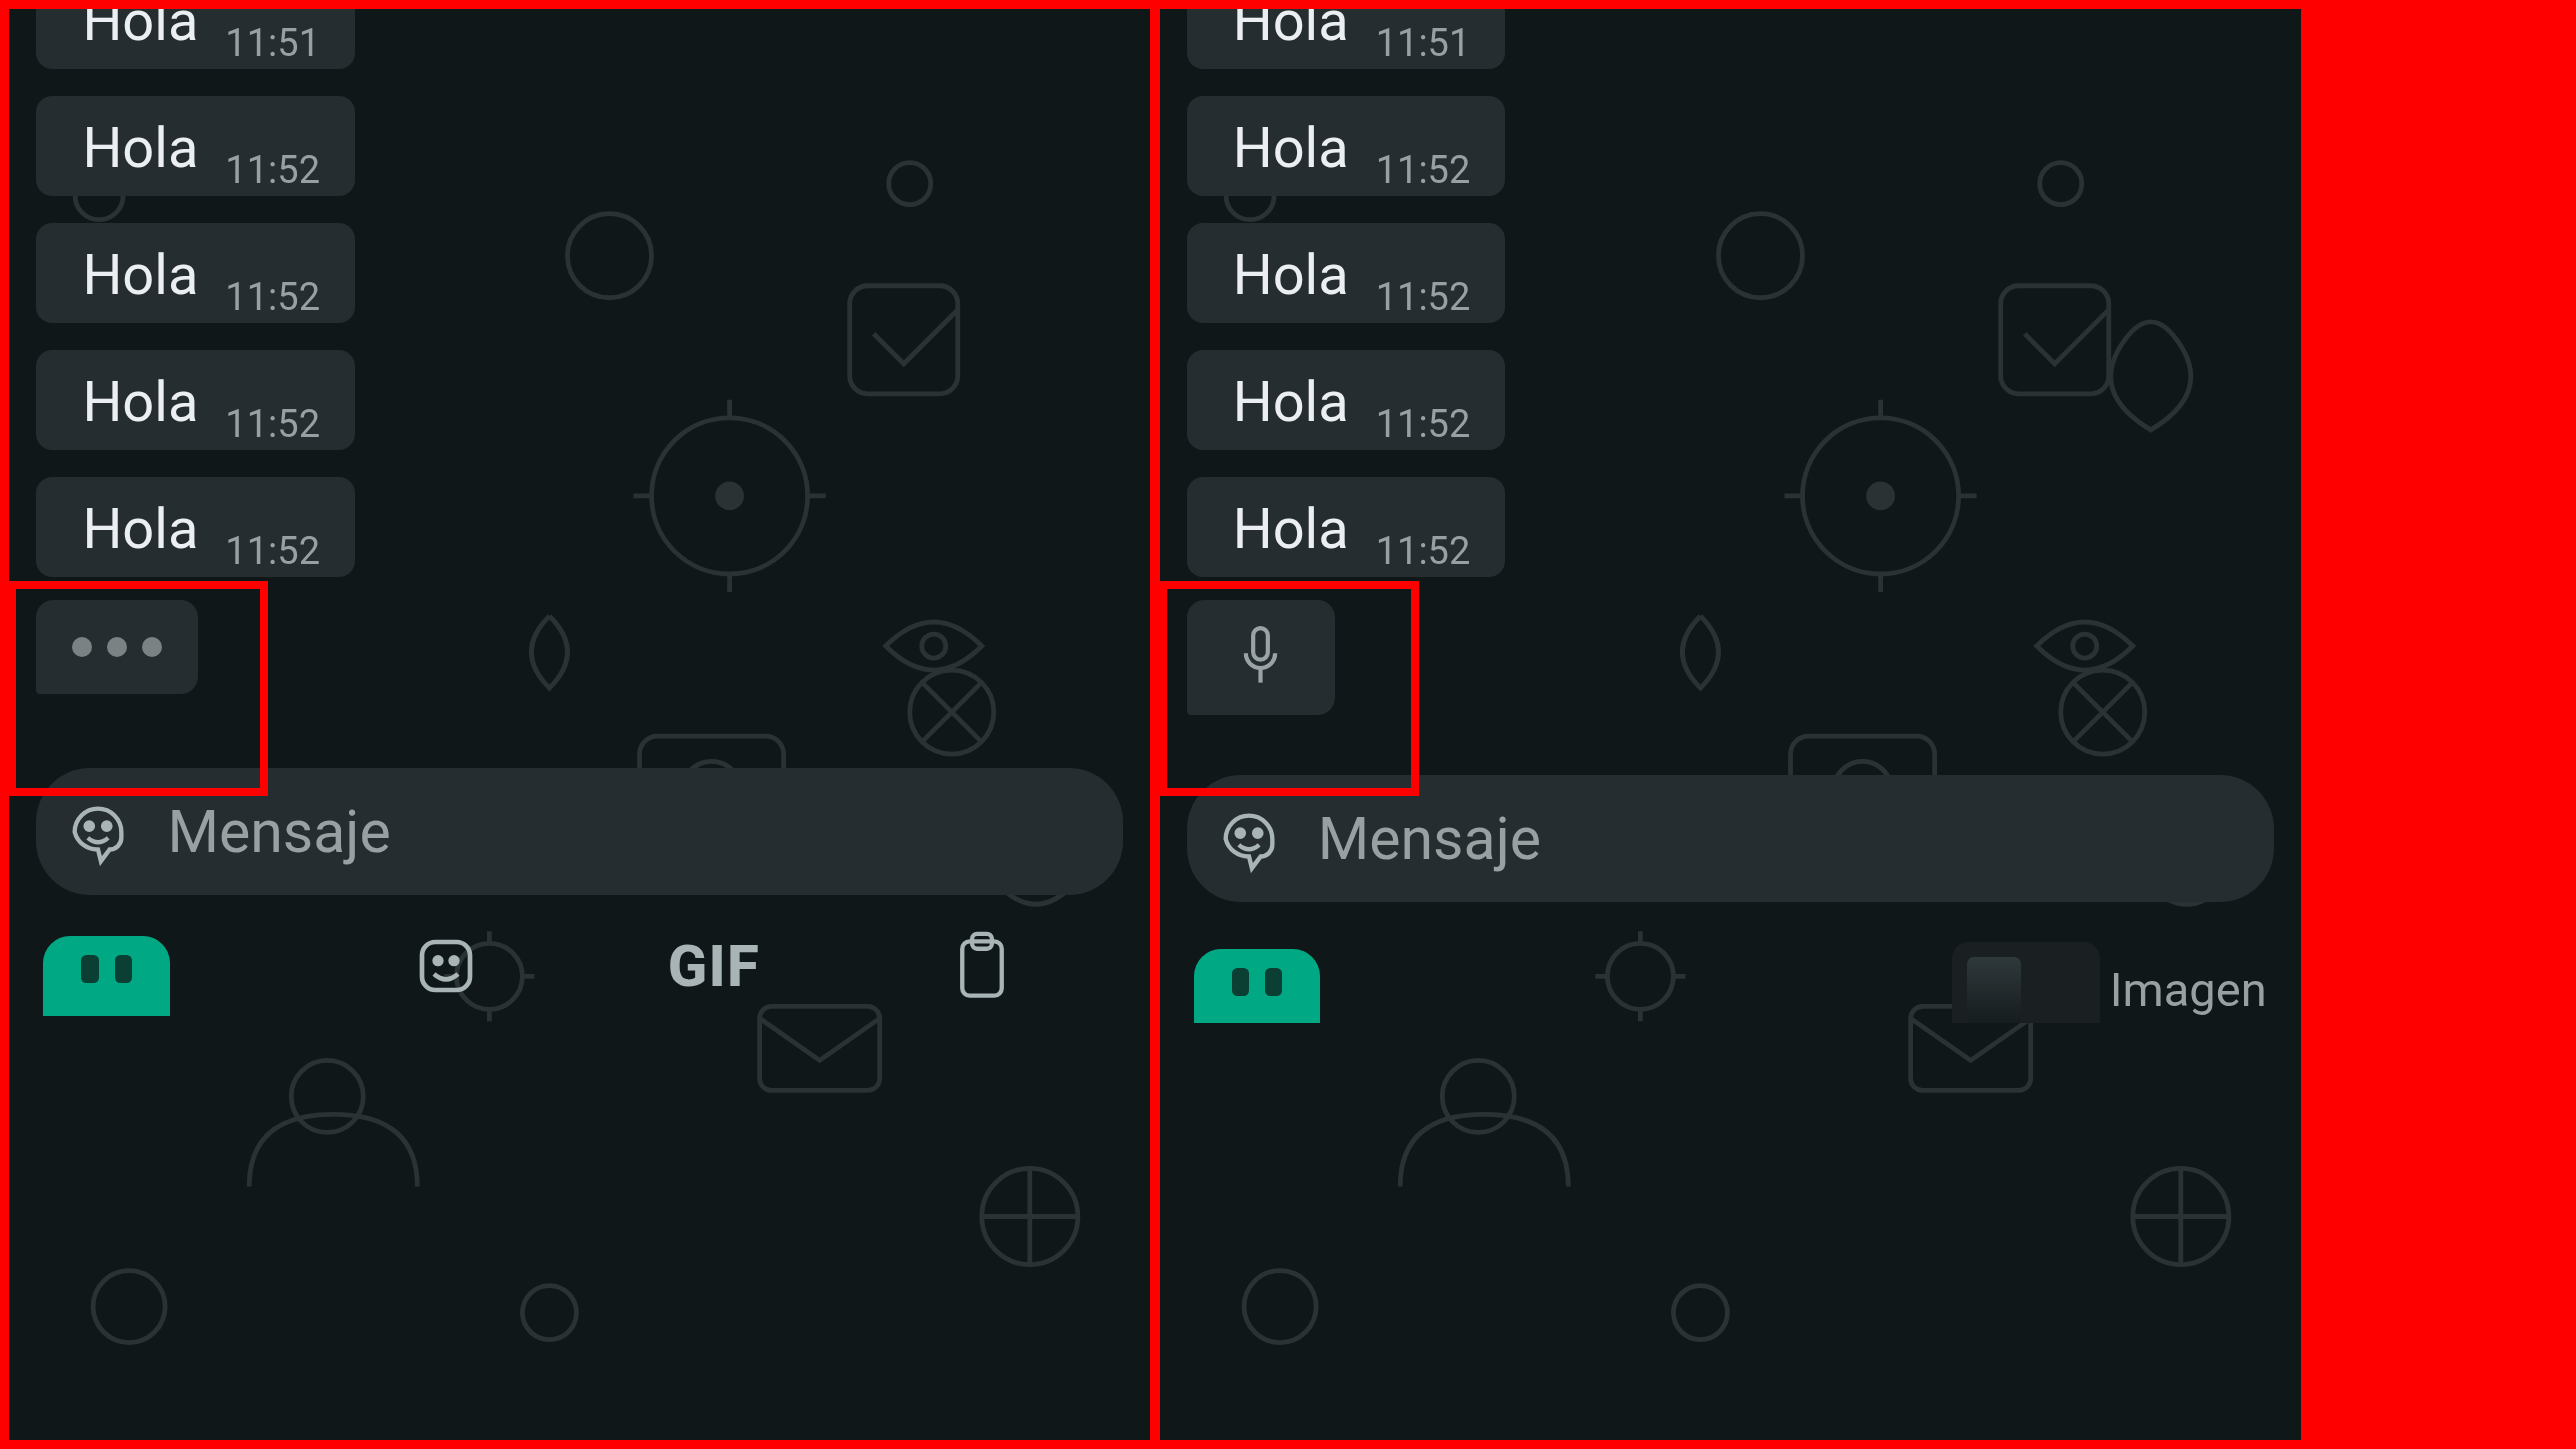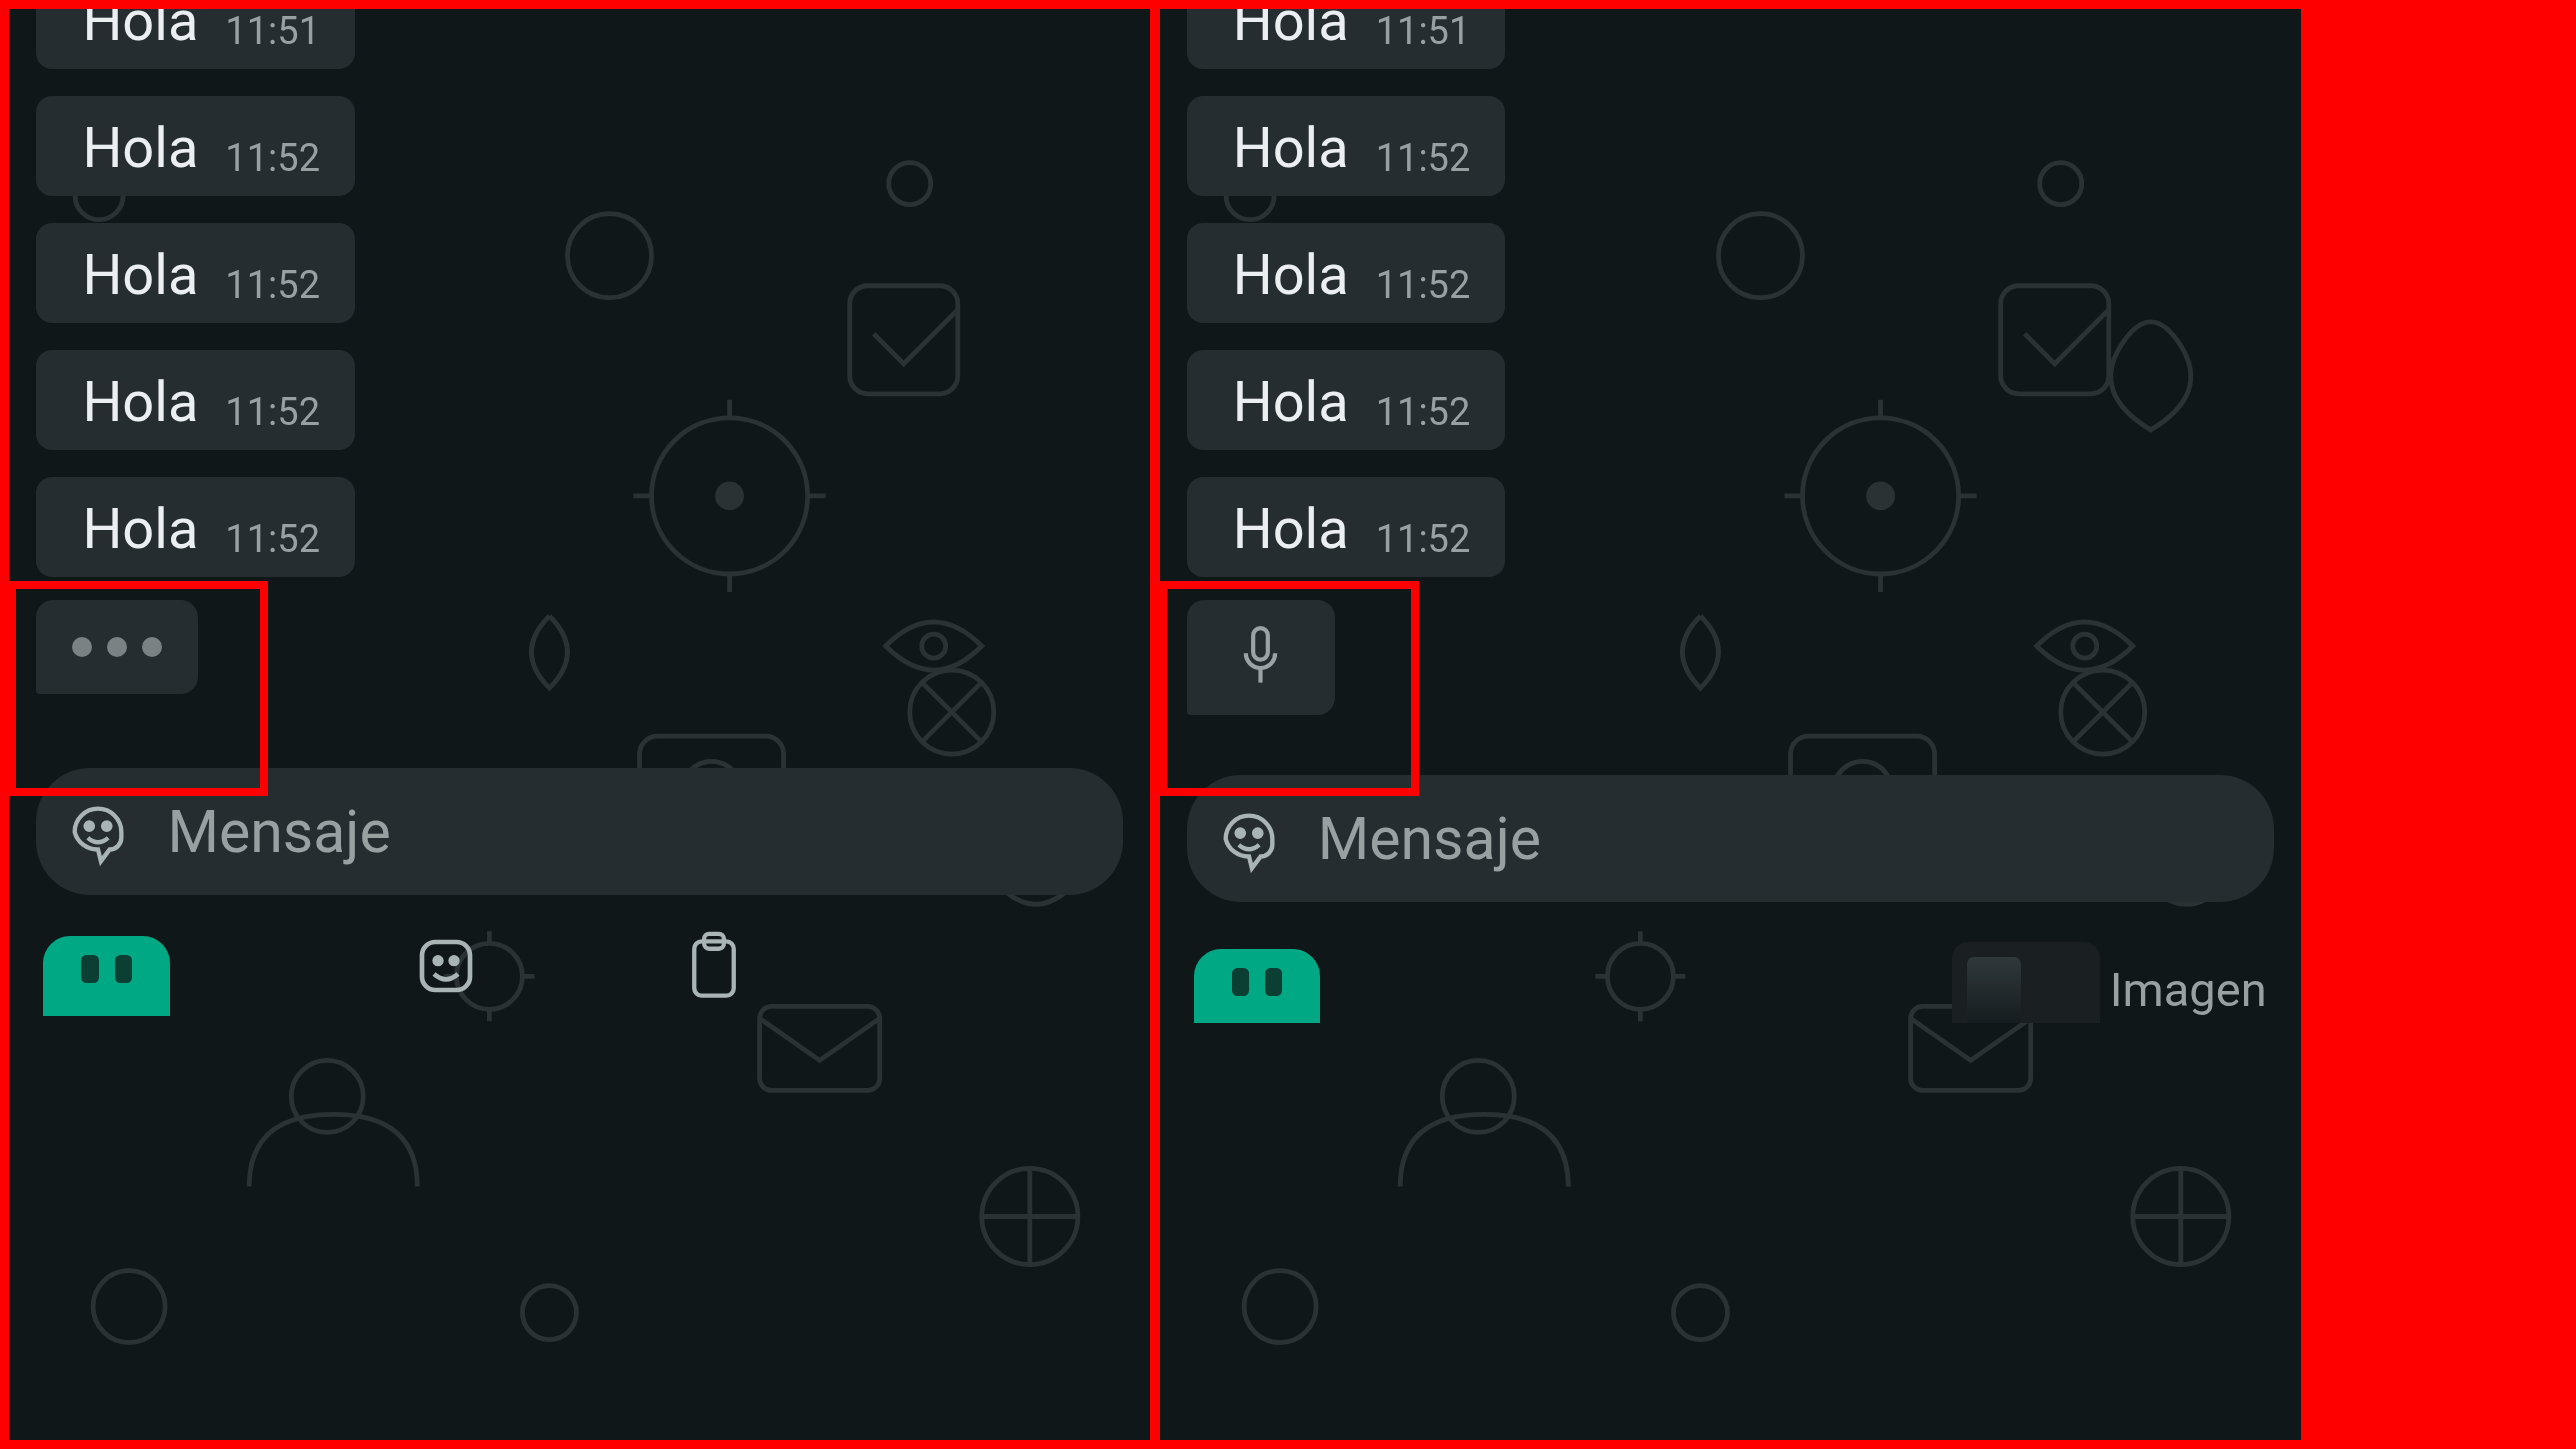--- a/index.html
+++ b/index.html
@@ -69,21 +69,21 @@
     color:var(--bubble-text);
     font-size:56px;
     font-weight:400;
     line-height:1;
   }
   .bubble .time{
     color:var(--bubble-time);
     font-size:38px;
     font-weight:400;
     line-height:1;
-    position:relative;top:4px;
+    position:relative;top:16px;
   }
   
   .indicator-wrap{
     margin-top:23px;
     display:inline-flex;
     position:relative;
   }
   .highlight{
     position:absolute;
     border:8px solid var(--red);
@@ -267,20 +267,23 @@
               <span></span>
           </div>
         </div>
         <div class="kbitem">
           <svg class="kb-emoji kb-icon" viewBox="0 0 48 48" fill="none" stroke="currentColor" stroke-width="3.5">
             <rect x="6" y="6" width="36" height="36" rx="10"></rect>
             <circle cx="18" cy="20" r="2.5" fill="currentColor"></circle>
               <circle cx="30" cy="20" r="2.5" fill="currentColor"></circle>
             <path d="M15 30 q9 8 18 0"></path>
           </svg>
+        </div>
+        <div class="kbitem">
+          <span class="kb-gif kb-icon">GIF</span>
         </div>
         <div class="kbitem">
           <svg class="kb-clip kb-icon" viewBox="0 0 48 60" fill="none" stroke="currentColor" stroke-width="3.5">
             <rect x="8" y="10" width="32" height="44" rx="6"></rect>
             <rect x="16" y="4" width="16" height="12" rx="4"></rect>
           </svg>
         </div>
       </div>
     </div>
   </div>

